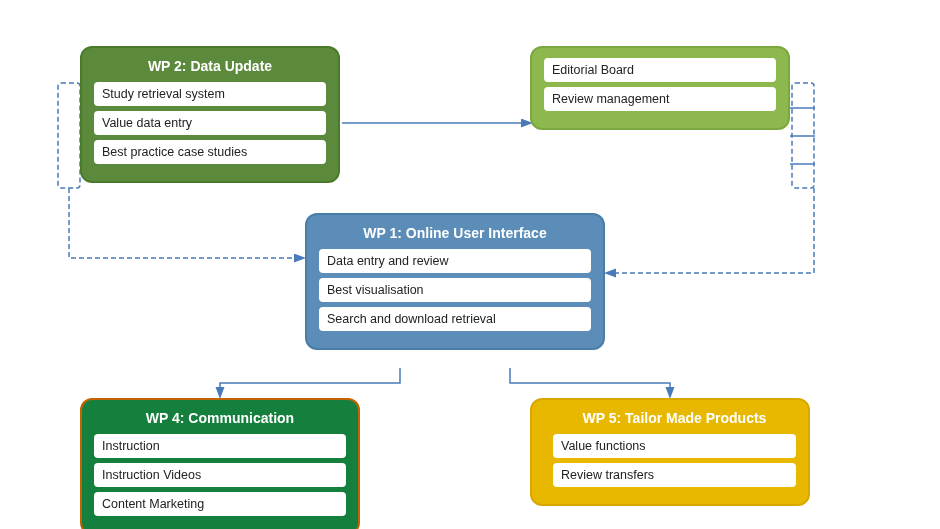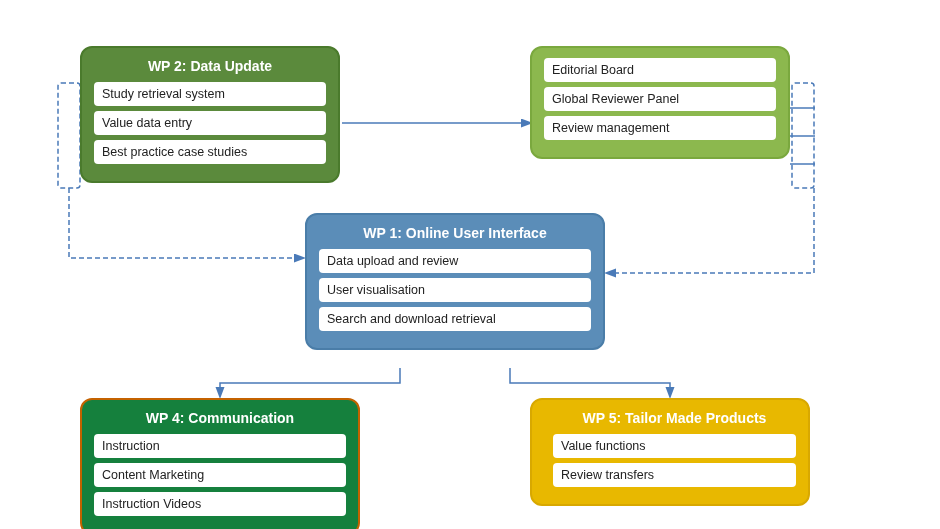--- a/index.html
+++ b/index.html
@@ -146,36 +146,35 @@
 
   <div class="wp-box wp2">
     <div class="wp-title">WP 2: Data Update</div>
     <div class="wp-item">Study retrieval system</div>
     <div class="wp-item">Value data entry</div>
     <div class="wp-item">Best practice case studies</div>
   </div>
 
   <div class="wp-box wp3">
     <div class="wp-item">Editorial Board</div>
-    <div class="wp-item">Global Reviewer Panel</div>
     <div class="wp-item">Review management</div>
   </div>
 
   <div class="wp-box wp1">
     <div class="wp-title">WP 1: Online User Interface</div>
-    <div class="wp-item">Data upload and review</div>
-    <div class="wp-item">User visualisation</div>
+    <div class="wp-item">Data entry and review</div>
+    <div class="wp-item">Best visualisation</div>
     <div class="wp-item">Search and download retrieval</div>
   </div>
 
   <div class="wp-box wp4">
     <div class="wp-title">WP 4: Communication</div>
     <div class="wp-item">Instruction</div>
+    <div class="wp-item">Instruction Videos</div>
     <div class="wp-item">Content Marketing</div>
-    <div class="wp-item">Instruction Videos</div>
   </div>
 
   <div class="wp-box wp5">
     <div class="wp-title">WP 5: Tailor Made Products</div>
     <div class="wp-item">Value functions</div>
     <div class="wp-item">Review transfers</div>
   </div>
 
 </div>
 

